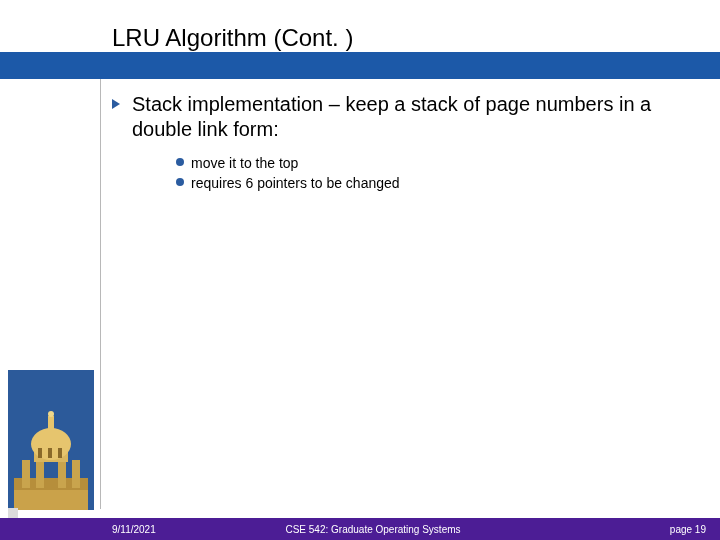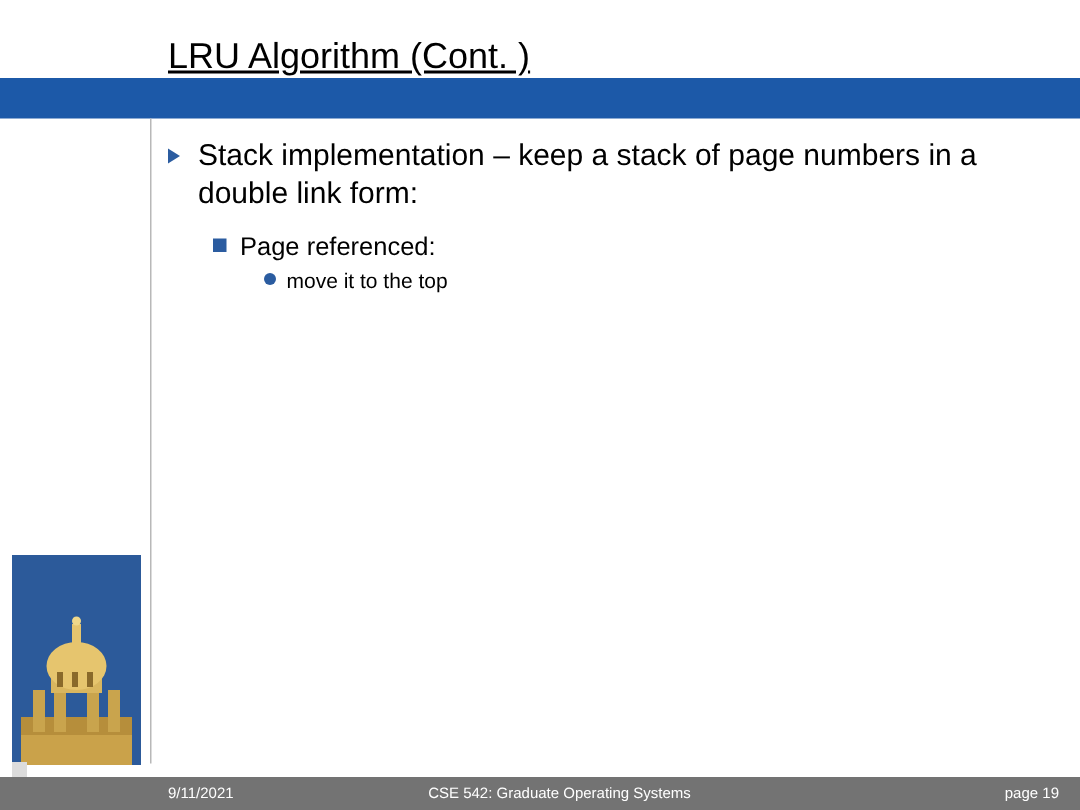--- a/index.html
+++ b/index.html
@@ -23,21 +23,20 @@
   }
   .title-bar{
     position:absolute;
     left:0;top:52px;
     width:720px;height:27px;
     background:#1c59a8;
   }
   .title-overlay{
     position:relative;
     z-index:2;
-    text-decoration:underline;
   }
   
   .vrule{
     position:absolute;
     left:100px;top:79px;
     width:1px;height:430px;
     background:#b8b8b8;
   }
   
   .body{
@@ -99,21 +98,21 @@
     position:absolute;
     left:8px;top:508px;
     width:10px;height:10px;
     background:#dcdcdc;
   }
   
   .footer{
     position:absolute;
     left:0;bottom:0;
     width:720px;height:22px;
-    background:#737373;
+    background:#4c1d95;
     color:#fff;
     font-size:10px;
     display:flex;
     align-items:center;
   }
   .footer .fdate{position:absolute;left:112px;}
   .footer .fcourse{width:100%;text-align:center;margin-left:26px;}
   .footer .fpage{position:absolute;right:14px;}
 </style>
 </head>
@@ -121,22 +120,22 @@
 
 <div class="title-bar"></div>
 <div class="title-wrap title-overlay">
   <div class="title-text">LRU Algorithm (Cont. )</div>
 </div>
 
 <div class="vrule"></div>
 
 <div class="body">
   <div class="lvl1">Stack implementation – keep a stack of page numbers in a double link form:</div>
-  <div class="lvl2">Page referenced:</div>
   <div class="lvl3">move it to the top</div>
+  <div class="lvl3">requires 6 pointers to be changed</div>
 </div>
 
 <div class="logo">
   <svg width="86" height="140" viewBox="0 0 86 140">
 
     <rect x="0" y="0" width="86" height="140" fill="#2c5a9a"></rect>
 
     <rect x="6" y="118" width="74" height="22" fill="#caa24a"></rect>
     <rect x="6" y="108" width="74" height="12" fill="#b68e3b"></rect>
 

